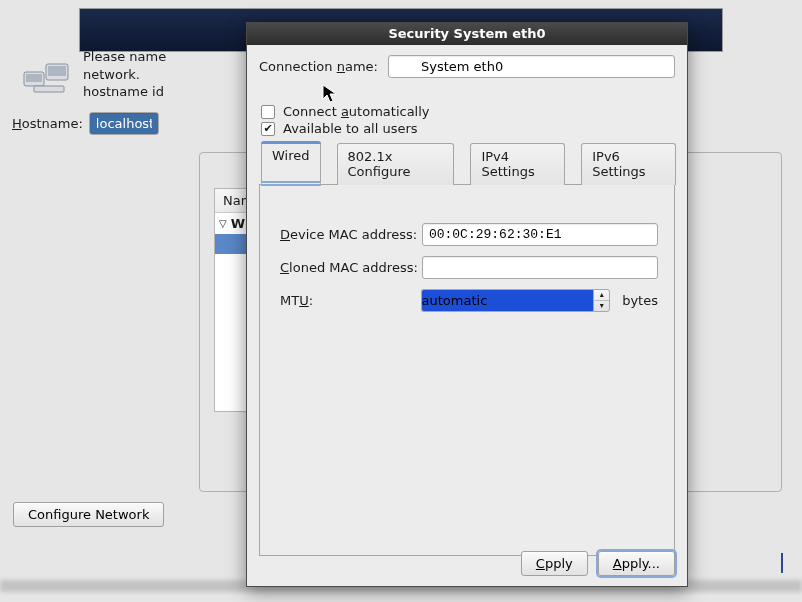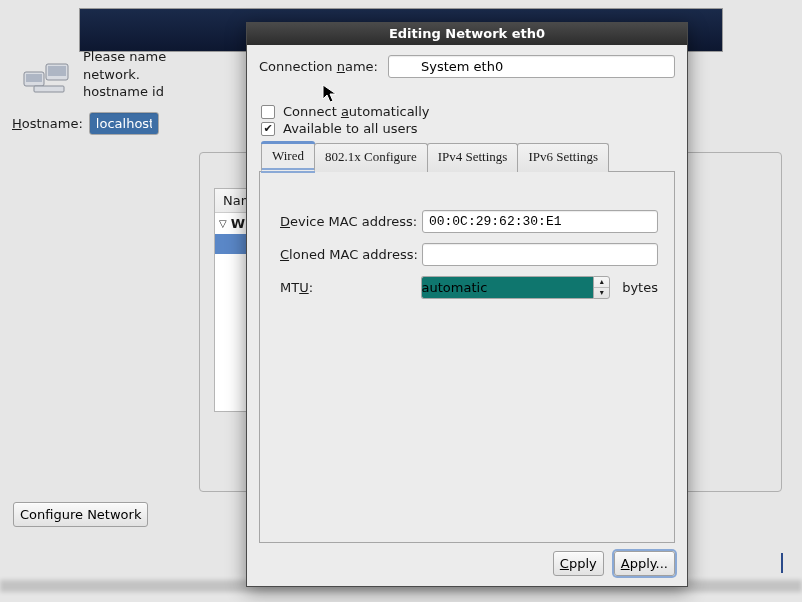--- a/index.html
+++ b/index.html
@@ -88,21 +88,21 @@
   background: #5a87c7;
 }
 .configure-btn-wrap {
   position: absolute;
   top: 502px; left: 13px;
 }
 .btn {
   border: 1px solid #a0a0a0;
   border-radius: 3px;
   background: linear-gradient(#fafafa,#e2e2e2);
-  padding: 4px 6px;
+  padding: 4px 14px;
   font: inherit;
   box-shadow: 0 1px 0 rgba(255,255,255,.6) inset;
   cursor: pointer;
 }
 .btn.default {
   box-shadow: 0 0 0 2px #8aa9d6, 0 1px 0 rgba(255,255,255,.6) inset;
 }
 .bottom-shadow {
   position:absolute;
   bottom:10px; left:0;
@@ -148,21 +148,21 @@
   border-radius:2px;
   background:#fff;
   display:flex; align-items:center; justify-content:center;
   font-size:11px; line-height:1;
 }
 .chk.checked::after { content:"✔"; color:#1a1a1a; font-size:11px; }
 .tabs {
   margin-top:6px;
   position: relative;
 }
-.tabbar { display:flex; gap:0; padding-left:2px;font-family:Liberation Serif, serif; }
+.tabbar { display:flex; gap:17px; padding-left:2px; }
 .tab {
   border:1px solid #a6a6a6;
   border-bottom:none;
   background: linear-gradient(#f2f2f2,#e4e4e4);
   padding:5px 10px 6px;
   border-radius:3px 3px 0 0;
   margin-right:-1px;
   position:relative;
   top:1px;
   cursor:pointer;
@@ -195,21 +195,21 @@
   width:200px;
   display:flex;
 }
 .spinner input {
   flex:1;
   border:1px solid #a7a7a7;
   border-right:none;
   border-radius:3px 0 0 3px;
   padding:3px 0;
   font:inherit;
-  background:#0f766e;
+  background:#1d4ed8;
 }
 .spinner .spin-btns {
   display:flex; flex-direction:column;
   border:1px solid #a7a7a7;
   border-radius:0 3px 3px 0;
   width:17px;
   background:linear-gradient(#f6f6f6,#e2e2e2);
 }
 .spinner .spin-btns div {
   flex:1; text-align:center; font-size:8px; line-height:10px;
@@ -269,21 +269,21 @@
 </div>
 
 <div class="configure-btn-wrap">
   <button class="btn">Configure Network</button>
 </div>
 
 <div class="stripe-right"></div>
 <div class="bottom-shadow"></div>
 
 <div class="dialog">
-  <div class="dialog-title">Editing Network eth0</div>
+  <div class="dialog-title">Security System eth0</div>
   <div class="dlg-body">
     <div class="row label-row">
       <label><span>Connection </span><span class="ul">n</span><span>ame:</span></label>
       <input class="text-input conn-name-input" value="System eth0" style="">
     </div>
     <div class="chk-row">
       <span class="chk"></span>
       <label><span>Connect </span><span class="ul">a</span><span>utomatically</span></label>
     </div>
     <div class="chk-row">

